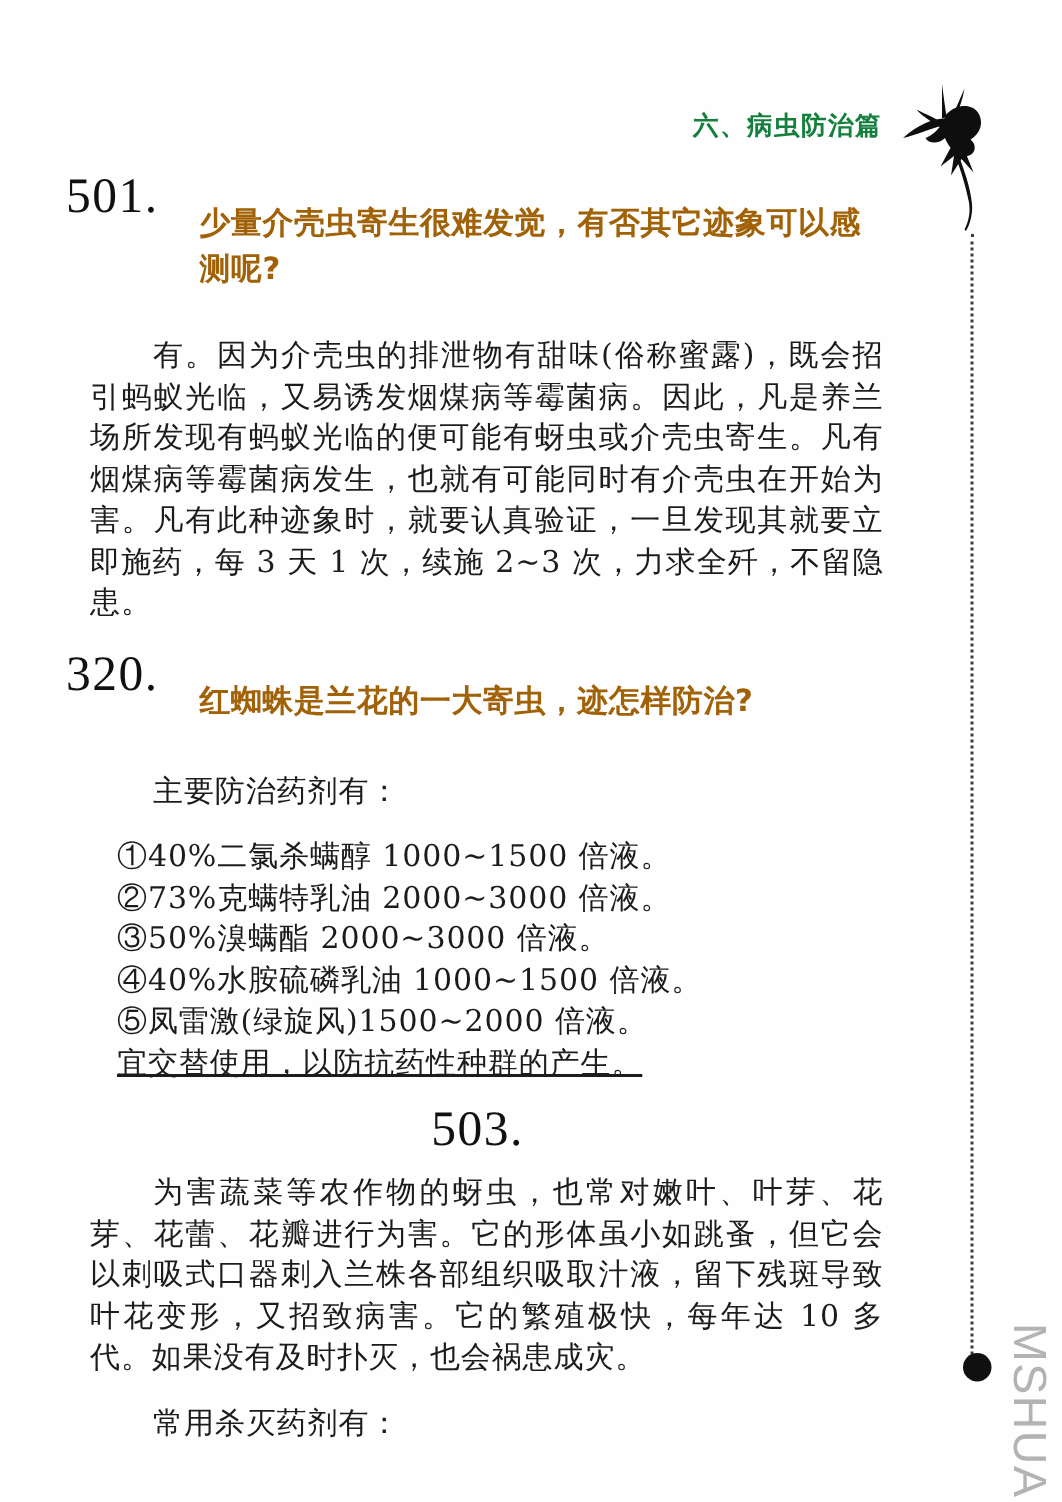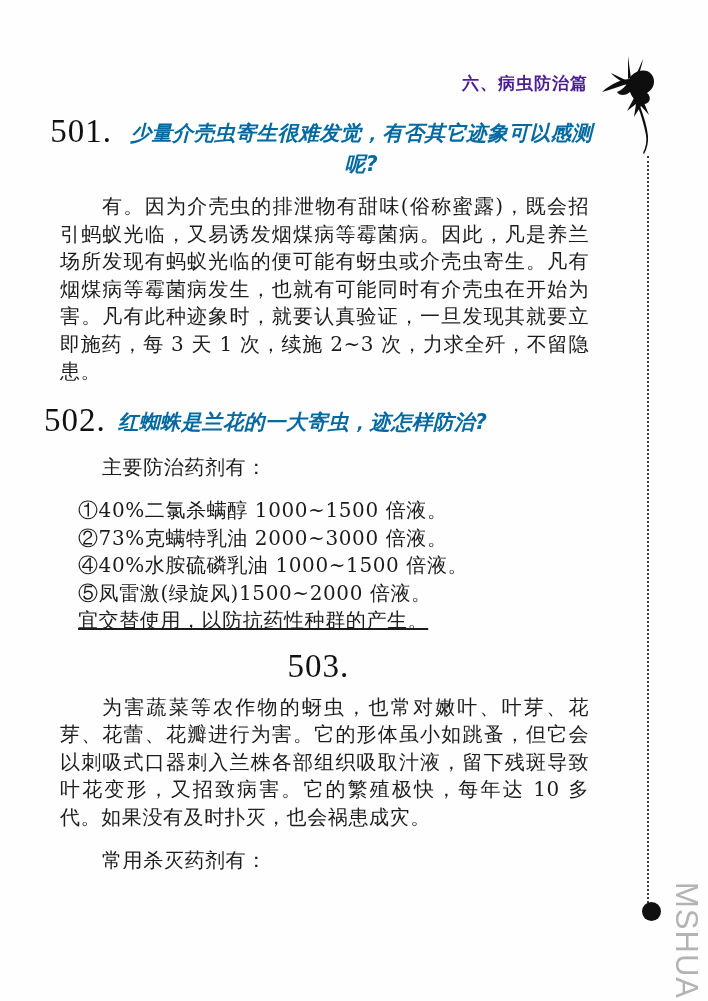--- a/index.html
+++ b/index.html
@@ -7,21 +7,21 @@
     width:708px;height:1001px;position:relative;overflow:hidden;
     background:#fefefe;color:#1b1b1b;
     font-family:"DejaVu Serif", serif;
   }
   .page{position:absolute;inset:0;}
 
   
   .chapter{
     position:absolute;left:462px;top:72px;
     font-family:"DejaVu Sans", sans-serif;font-weight:700;
-    font-size:17px;letter-spacing:1px;color:#4c1d95;
+    font-size:17px;letter-spacing:1px;color:#15803d;
   }
 
   
   .ornament{position:absolute;left:598px;top:54px;}
 
   
   .edge-line{
     position:absolute;left:647px;top:156px;height:747px;width:0;
     border-left:2px dotted #3c3c3c;
   }
@@ -45,38 +45,38 @@
   .content{
     position:absolute;left:44px;top:0;width:561px;
   }
   .qhead{display:flex;align-items:flex-start;}
   .qnum{
     flex:0 0 74px;
     font-family:"Liberation Serif", serif;font-weight:400;
     font-size:33px;line-height:36px;letter-spacing:1px;color:#111;
   }
   .qtitle{
-    margin:0;padding-top:5px;
+    margin:15px;padding-top:5px;
     font-family:"DejaVu Sans", sans-serif;font-weight:700;
-    font-size:20.5px;line-height:31px;letter-spacing:0.5px;color:#0369a1;font-style:italic;
+    font-size:20.5px;line-height:31px;letter-spacing:0.5px;color:#a16207;
   }
   .para{
     margin:16px;font-size:20px;line-height:27.5px;letter-spacing:0.6px;
     text-align:justify;text-indent:2.1em;color:#1c1c1c;
   }
   .lead{text-indent:2.1em;}
   .listline{
     margin:0 0 0 34px;font-size:20px;line-height:27.5px;
     letter-spacing:0.6px;text-indent:0;color:#1c1c1c;
     list-style:none;padding:0;text-decoration:underline;
   }
   ul.druglist{margin:0;padding:0;}
   ul.druglist li{margin:0 0 0 34px;font-size:20px;line-height:27.5px;letter-spacing:0.6px;list-style:none;}
 
-  .s501-head{margin-top:113px;text-align:center;}
+  .s501-head{margin-top:113px;}
   .s501-body{margin-top:13px;}
   .s502-head{margin-top:15px;}
   .s502-body{margin-top:12px;}
   .s503-head{margin-top:13px;justify-content:center;}
   .s503-body{margin-top:10px;}
 </style>
 </head>
 <body>
 
 <div class="page">
@@ -104,27 +104,28 @@
     <section>
       <div class="qhead s501-head">
         <span class="qnum">501.</span>
         <h2 class="qtitle">少量介壳虫寄生很难发觉，有否其它迹象可以感测呢?</h2>
       </div>
       <p class="para s501-body">有。因为介壳虫的排泄物有甜味(俗称蜜露)，既会招引蚂蚁光临，又易诱发烟煤病等霉菌病。因此，凡是养兰场所发现有蚂蚁光临的便可能有蚜虫或介壳虫寄生。凡有烟煤病等霉菌病发生，也就有可能同时有介壳虫在开始为害。凡有此种迹象时，就要认真验证，一旦发现其就要立即施药，每 3 天 1 次，续施 2~3 次，力求全歼，不留隐患。</p>
     </section>
 
     <section>
       <div class="qhead s502-head">
-        <span class="qnum">502.</span>
+        <span class="qnum">320.</span>
         <h2 class="qtitle">红蜘蛛是兰花的一大寄虫，迹怎样防治?</h2>
       </div>
       <p class="para lead">主要防治药剂有：</p>
       <ul class="druglist">
         <li>①40%二氯杀螨醇 1000~1500 倍液。</li>
         <li>②73%克螨特乳油 2000~3000 倍液。</li>
+        <li>③50%溴螨酯 2000~3000 倍液。</li>
         <li>④40%水胺硫磷乳油 1000~1500 倍液。</li>
         <li>⑤凤雷激(绿旋风)1500~2000 倍液。</li>
       </ul>
       <p class="para listline">宜交替使用，以防抗药性种群的产生。</p>
     </section>
 
     <section>
       <div class="qhead s503-head">
         <span class="qnum">503.</span>
       </div>

